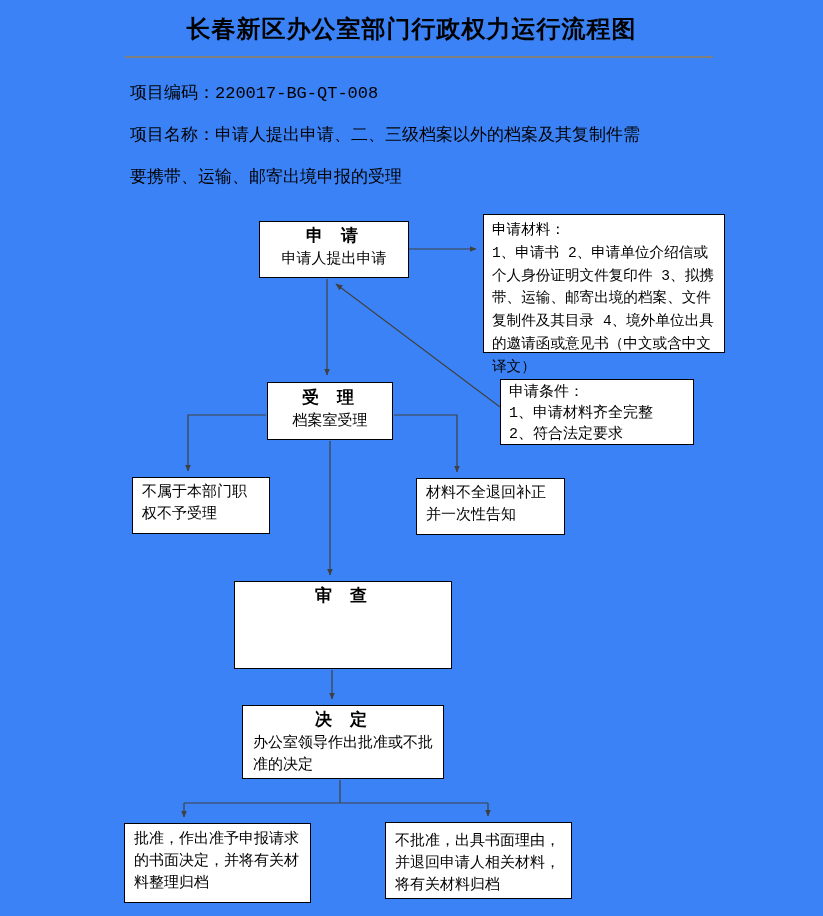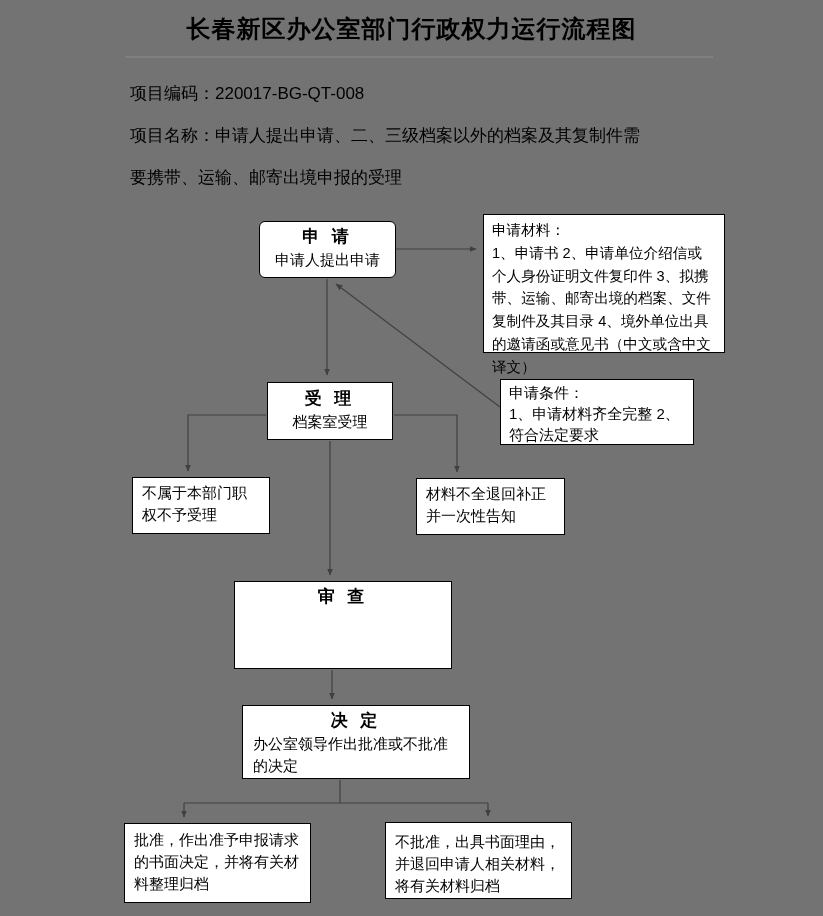--- a/index.html
+++ b/index.html
@@ -3,23 +3,24 @@
 <meta charset="utf-8">
 <style>
   html,body { margin:0; padding:0; }
   body {
     font-family: "Liberation Sans", "DejaVu Sans", sans-serif;
     background:#ffffff;
   }
   .page {
     position:relative;
     width:823px; height:916px;
-    background:#737373;
+    background:#3b82f6;
     overflow:hidden;
     color:#000000;
+    font-family:Liberation Mono, monospace;
   }
   .doc-title {
     position:absolute; left:0; top:13px; width:100%;
     text-align:center;
     font-size:24px; font-weight:bold;
     letter-spacing:1px;
   }
   .title-divider {
     position:absolute; left:125px; top:56px; width:588px; height:2px;
     background:#7f7f7f;
@@ -47,28 +48,28 @@
     color:#000000;
   }
   .box .hd {
     display:block; text-align:center;
     font-weight:bold; font-size:17px;
     letter-spacing:4px; line-height:24px;
   }
   .box .sub { display:block; text-align:center; }
   .box .body { display:block; }
 
-  .box-apply      { left:259px; top:221px; width:137px; height:57px; padding-top:3px;border-radius:6px; }
+  .box-apply      { left:259px; top:221px; width:150px; height:57px; padding-top:3px; }
   .box-materials  { left:483px; top:214px; width:242px; height:139px; padding:4px 8px; line-height:22.8px; font-size:14.6px; }
   .box-accept     { left:267px; top:382px; width:126px; height:58px; padding-top:4px; }
   .box-conditions { left:500px; top:379px; width:194px; height:66px; padding:2px 8px; line-height:21px; }
   .box-notaccept  { left:120px; top:477px; width:138px; height:57px; padding:4px 9px;margin-left:12px; }
   .box-incomplete { left:416px; top:478px; width:149px; height:57px; padding:4px 9px; }
   .box-review     { left:234px; top:581px; width:218px; height:88px; padding:3px 10px; }
-  .box-decide     { left:242px; top:705px; width:228px; height:74px; padding:3px 10px; }
+  .box-decide     { left:242px; top:705px; width:202px; height:74px; padding:3px 10px; }
   .box-approve    { left:124px; top:823px; width:187px; height:80px; padding:5px 9px; }
   .box-reject     { left:385px; top:822px; width:187px; height:77px; padding:8px 9px; }
 </style>
 </head>
 <body>
 
 <div class="page">
 
   <div class="doc-title">长春新区办公室部门行政权力运行流程图</div>
   <div class="title-divider"></div>

